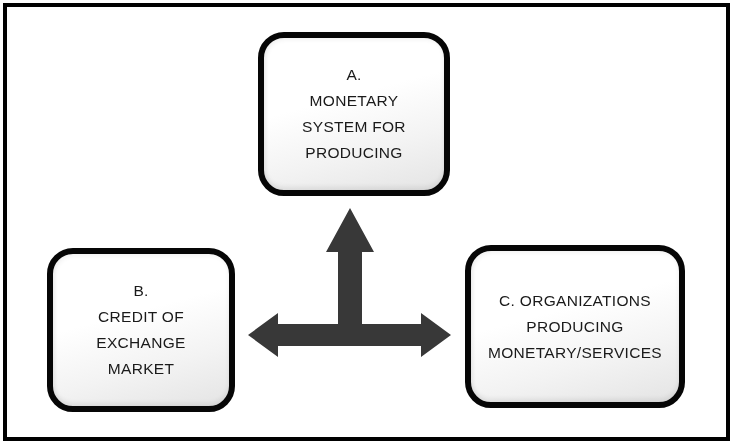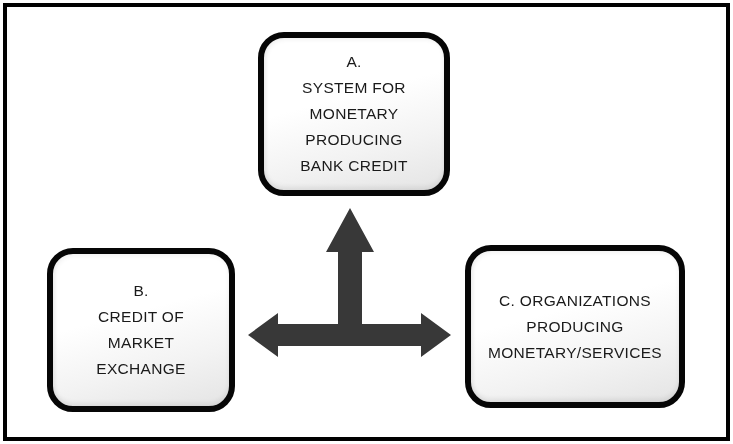--- a/index.html
+++ b/index.html
@@ -46,31 +46,30 @@
 
 <div class="canvas">
   <div class="frame"></div>
 
   <svg class="arrow-svg" viewBox="0 0 733 444" xmlns="http://www.w3.org/2000/svg">
     <polygon points="350,208 374,252 362,252 362,324 421,324 421,313 451,335 421,357 421,346 278,346 278,357 248,335 278,313 278,324 338,324 338,252 326,252" fill="#383838"></polygon>
   </svg>
 
   <div class="node" id="box-a">
     <div class="line">A.</div>
+    <div class="line">MONETARY</div>
     <div class="line">SYSTEM FOR</div>
-    <div class="line">MONETARY</div>
     <div class="line">PRODUCING</div>
-    <div class="line">BANK CREDIT</div>
   </div>
 
   <div class="node" id="box-b">
     <div class="line">B.</div>
     <div class="line">CREDIT OF</div>
+    <div class="line">EXCHANGE</div>
     <div class="line">MARKET</div>
-    <div class="line">EXCHANGE</div>
   </div>
 
   <div class="node" id="box-c">
     <div class="line">C. ORGANIZATIONS</div>
     <div class="line">PRODUCING</div>
     <div class="line">MONETARY/SERVICES</div>
   </div>
 </div>
 
 </body></html>

